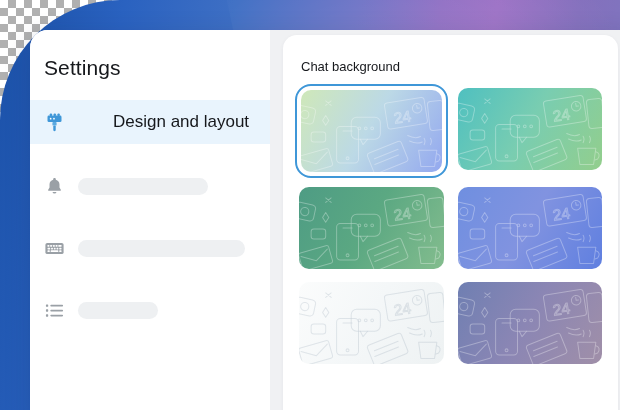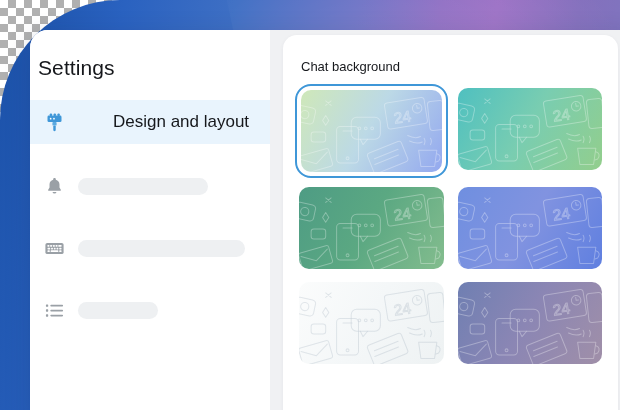--- a/index.html
+++ b/index.html
@@ -37,21 +37,21 @@
   }
 
   
   #sidebar{
     width:240px;flex:0 0 240px;height:100%;
     background:#ffffff;
     position:relative;
   }
   #page-title{
     font-size:21px;color:#16181c;letter-spacing:.1px;
-    padding:26px 0 0 8px;font-weight:400;
+    padding:26px 0 0 14px;font-weight:400;
   }
 
   .nav-item{
     display:flex;align-items:center;gap:13px;
     height:44px;padding:0 14px;margin-top:20px;
     box-sizing:border-box;
   }
   .nav-item.selected{background:#e9f4fd;gap:48px;}
   .nav-label{font-size:17px;color:#16181c;white-space:nowrap;}
 

